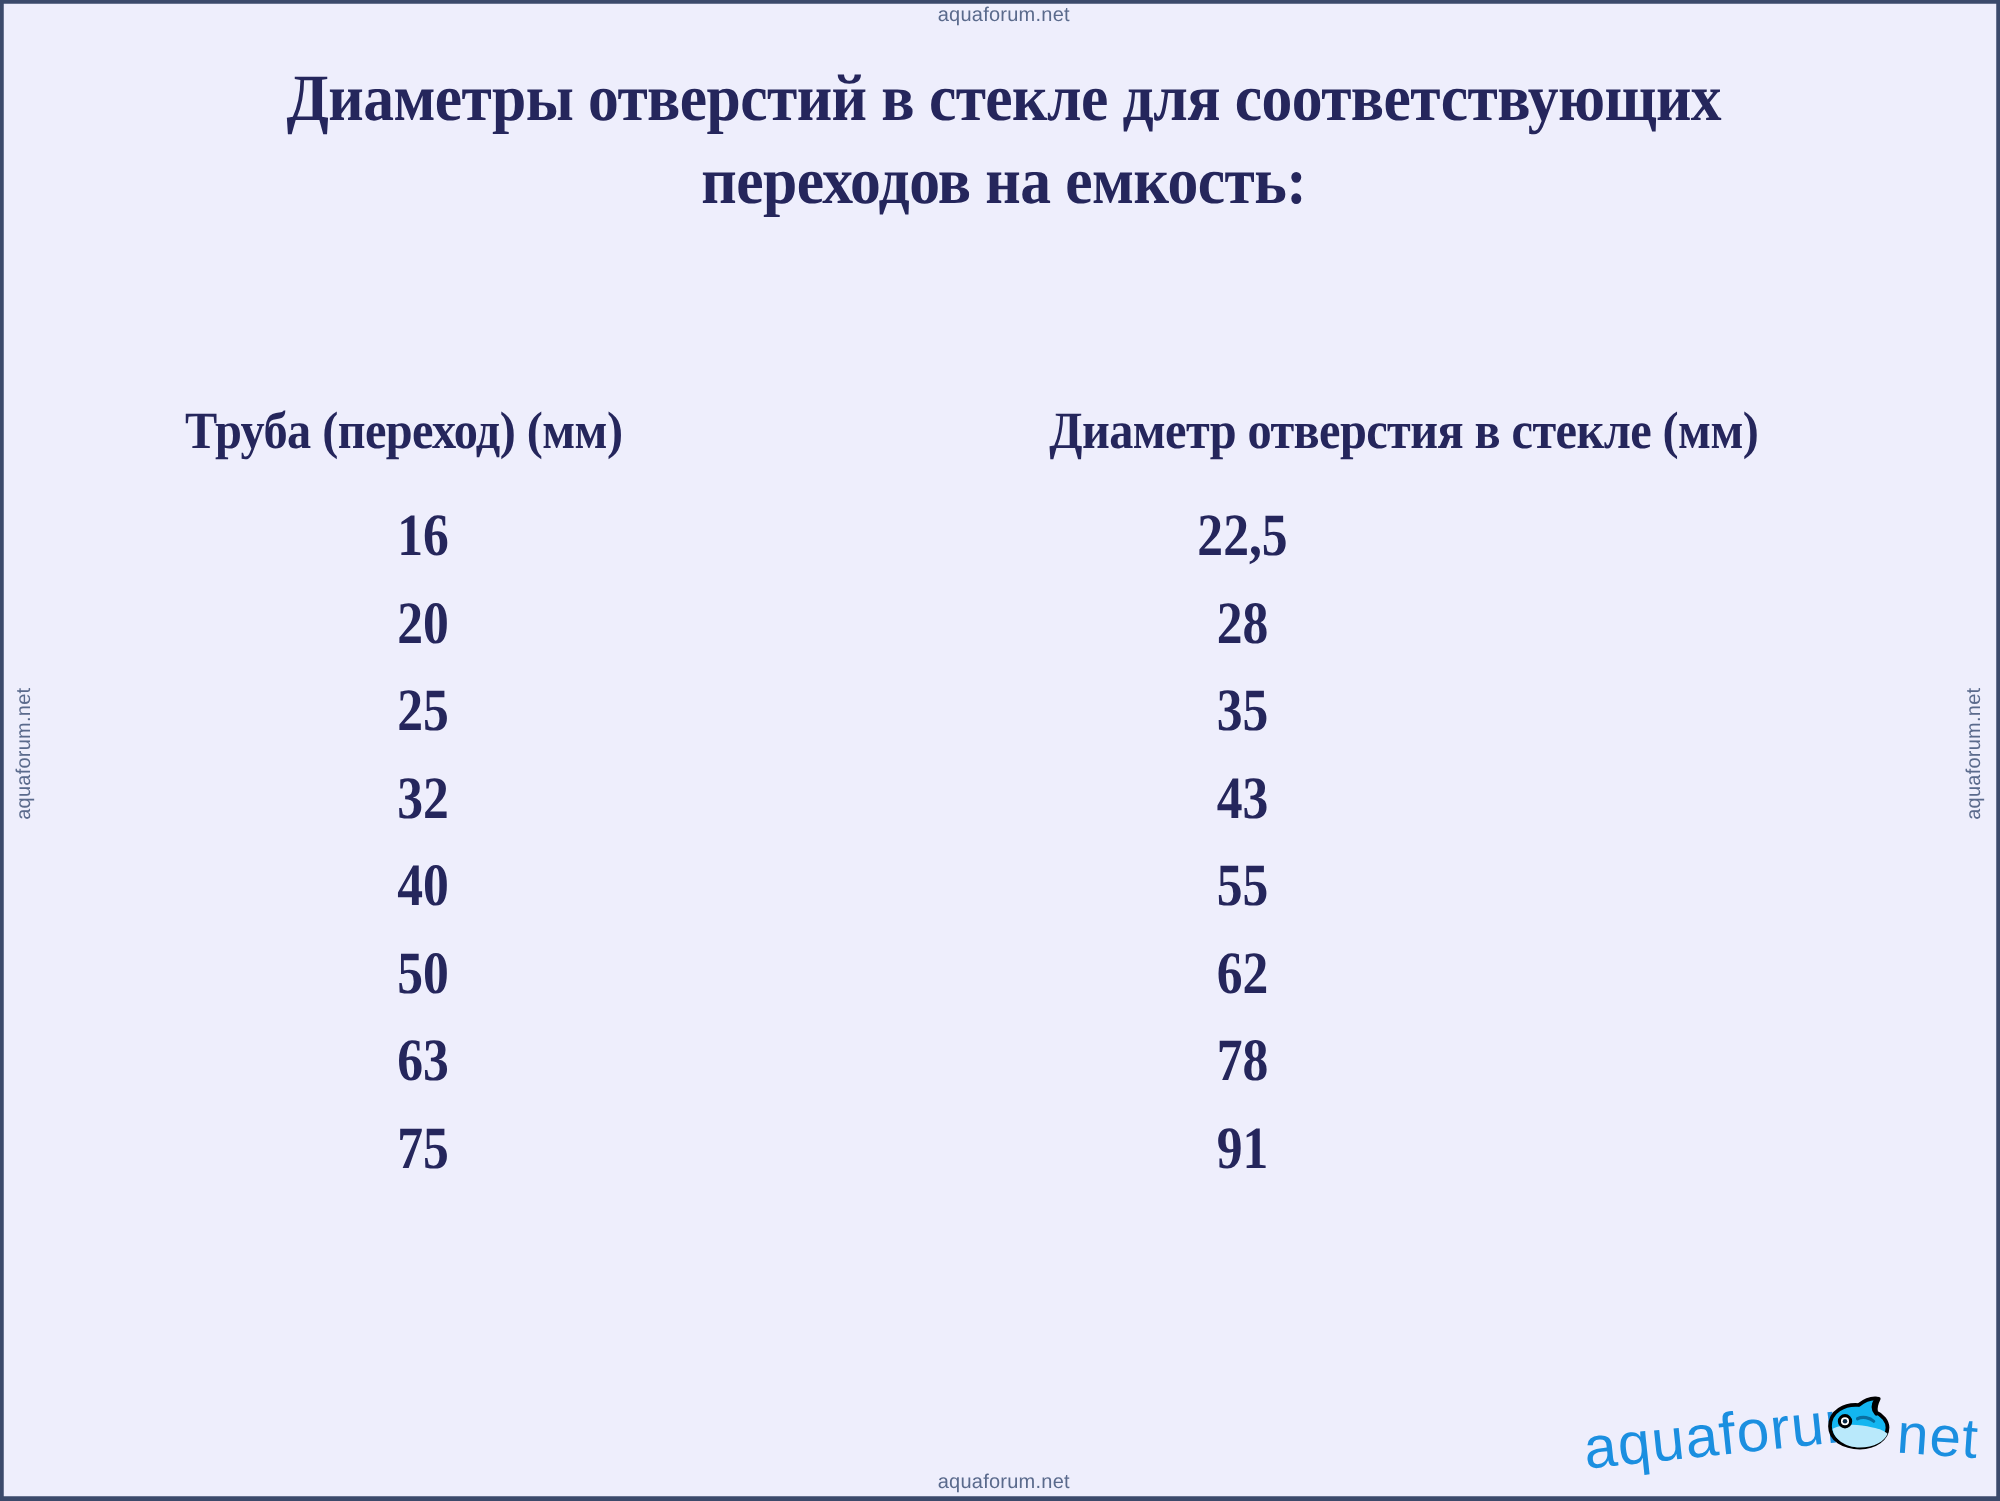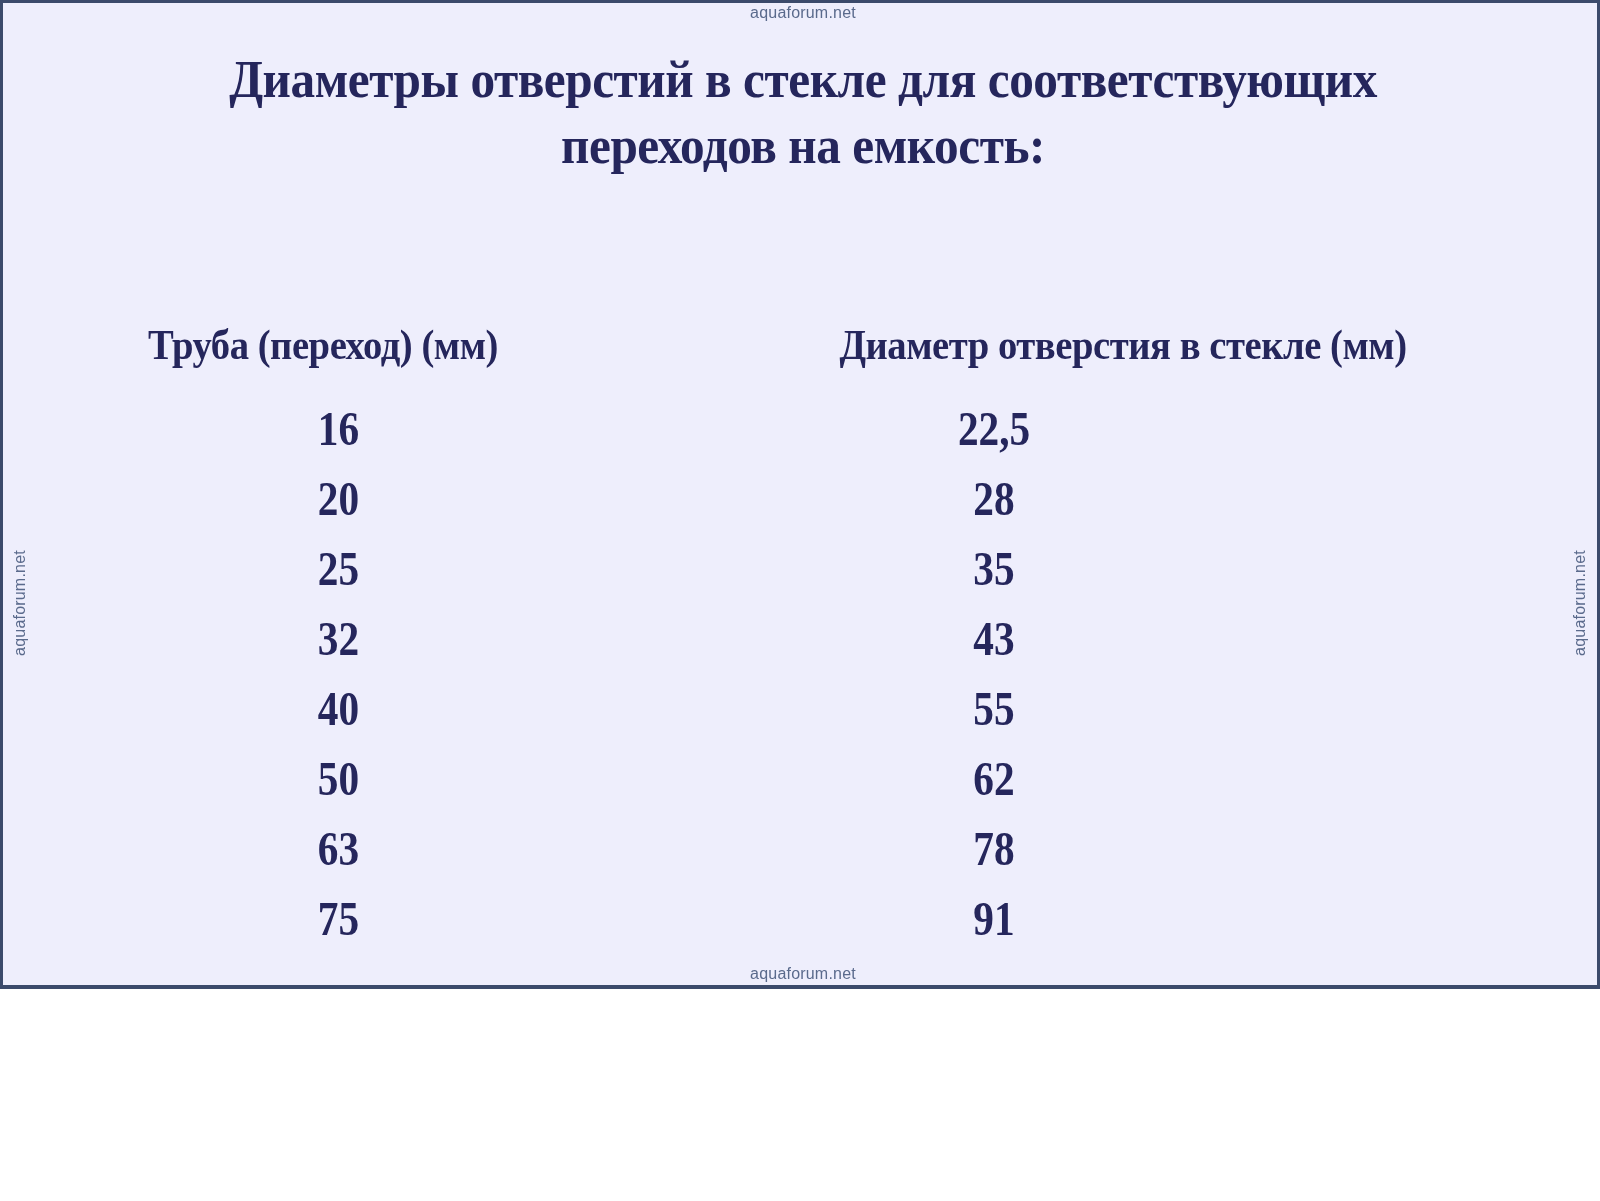--- a/index.html
+++ b/index.html
@@ -6,21 +6,21 @@
     margin: 0;
     padding: 0;
     background: #ffffff;
   }
   body {
     font-family: "Liberation Serif", "DejaVu Serif", serif;
   }
   #page {
     position: relative;
     width: 1600px;
-    height: 989px;
+    height: 1201px;
     background: #eeeefc;
     box-sizing: border-box;
     border-left: 3px solid #3b4a6b;
     border-top: 3px solid #3b4a6b;
     border-right: 3px solid #3b4a6b;
     border-bottom: 4px solid #3b4a6b;
     overflow: hidden;
   }
 
   

